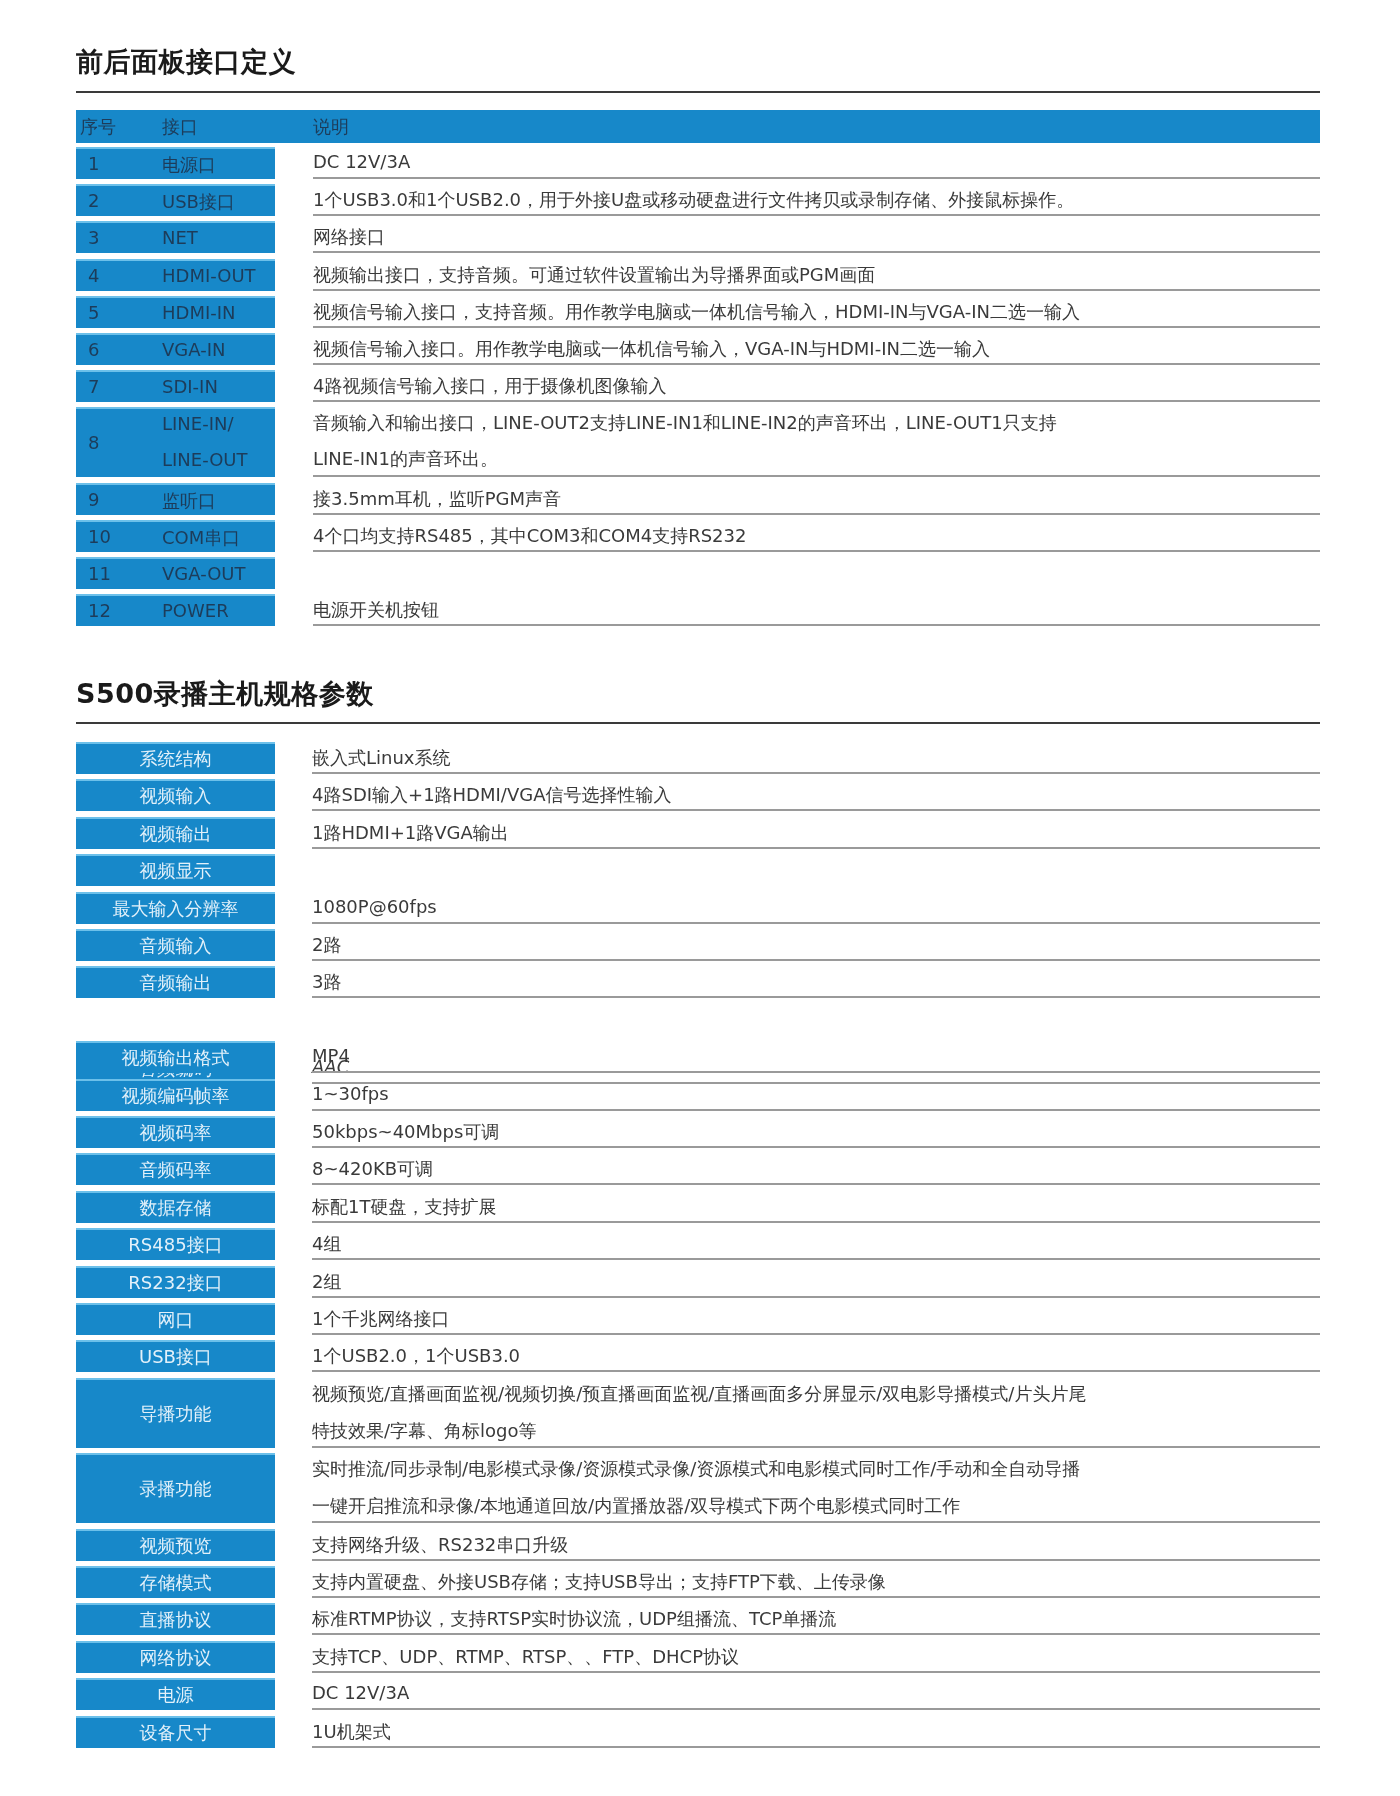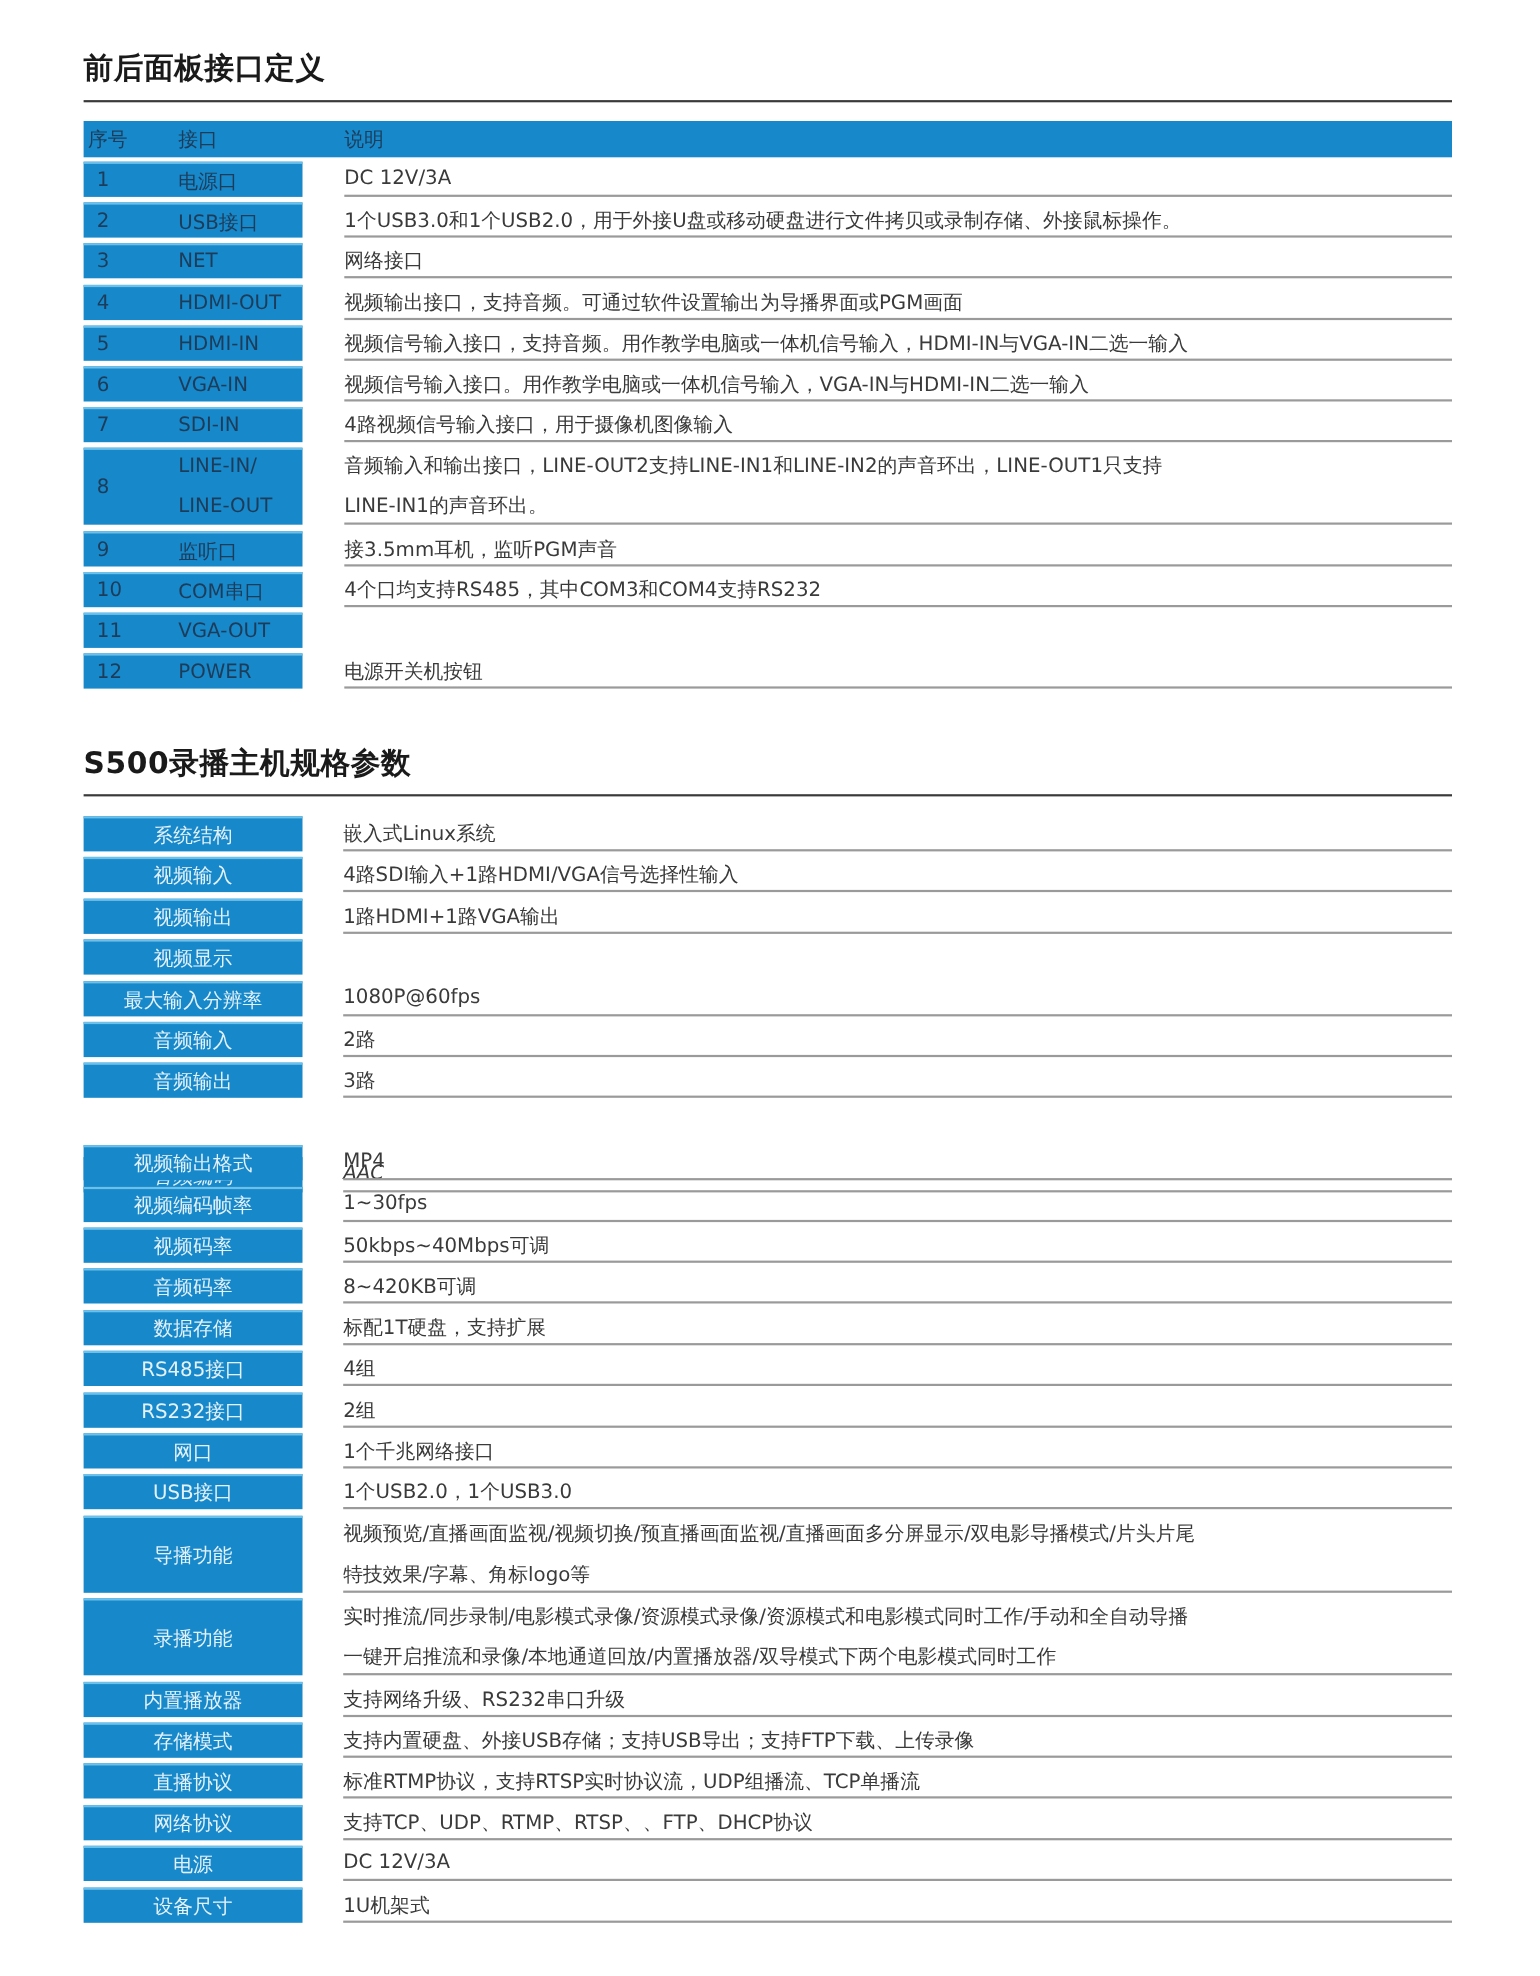--- a/index.html
+++ b/index.html
@@ -278,21 +278,21 @@
       </div>
     </div>
     <div class="row" style="top: 1453.2px; height: 70px;">
       <div class="spec-lbl">录播功能</div>
       <div class="spec-desc">
         <span class="line" style="top: 4px;">实时推流/同步录制/电影模式录像/资源模式录像/资源模式和电影模式同时工作/手动和全自动导播</span>
         <span class="line" style="top: 41px;">一键开启推流和录像/本地通道回放/内置播放器/双导模式下两个电影模式同时工作</span>
       </div>
     </div>
     <div class="row" style="top: 1528.6px; height: 32px;">
-      <div class="spec-lbl">内置播放器</div>
+      <div class="spec-lbl">视频预览</div>
       <div class="spec-desc">
         <span class="line" style="top: 4px;">支持网络升级、RS232串口升级</span>
       </div>
     </div>
     <div class="row" style="top: 1566px; height: 32px;">
       <div class="spec-lbl">存储模式</div>
       <div class="spec-desc">
         <span class="line" style="top: 4px;">支持内置硬盘、外接USB存储；支持USB导出；支持FTP下载、上传录像</span>
       </div>
     </div>

